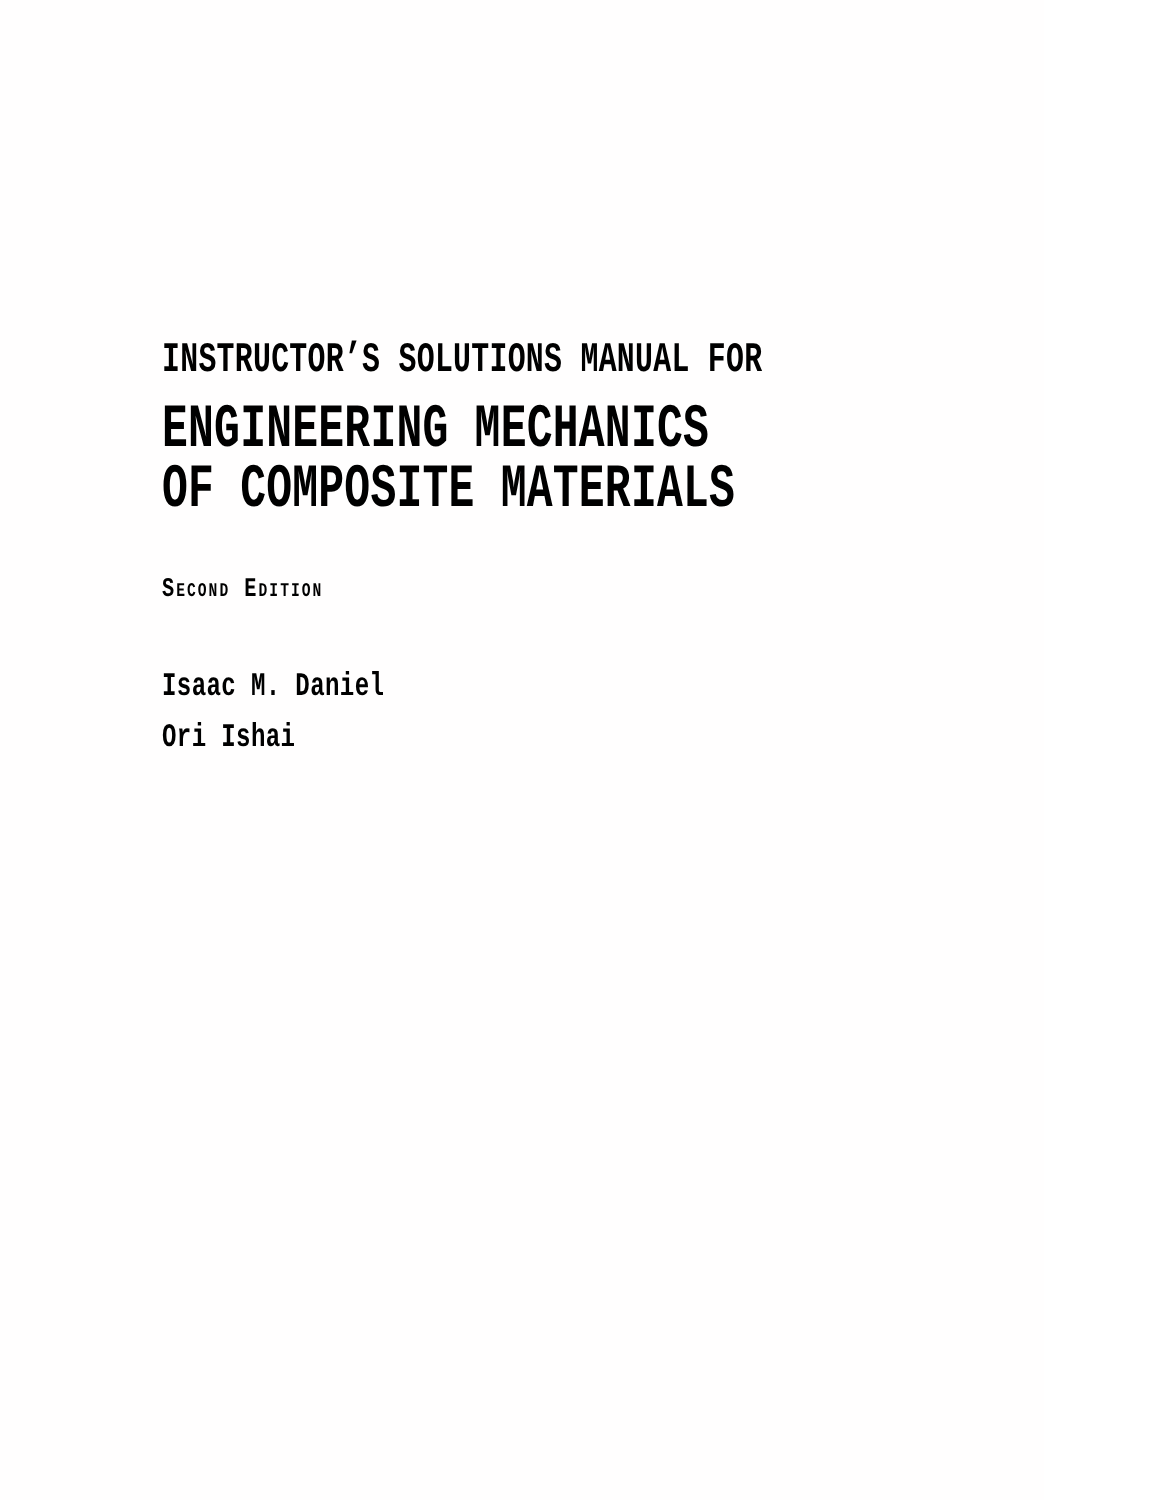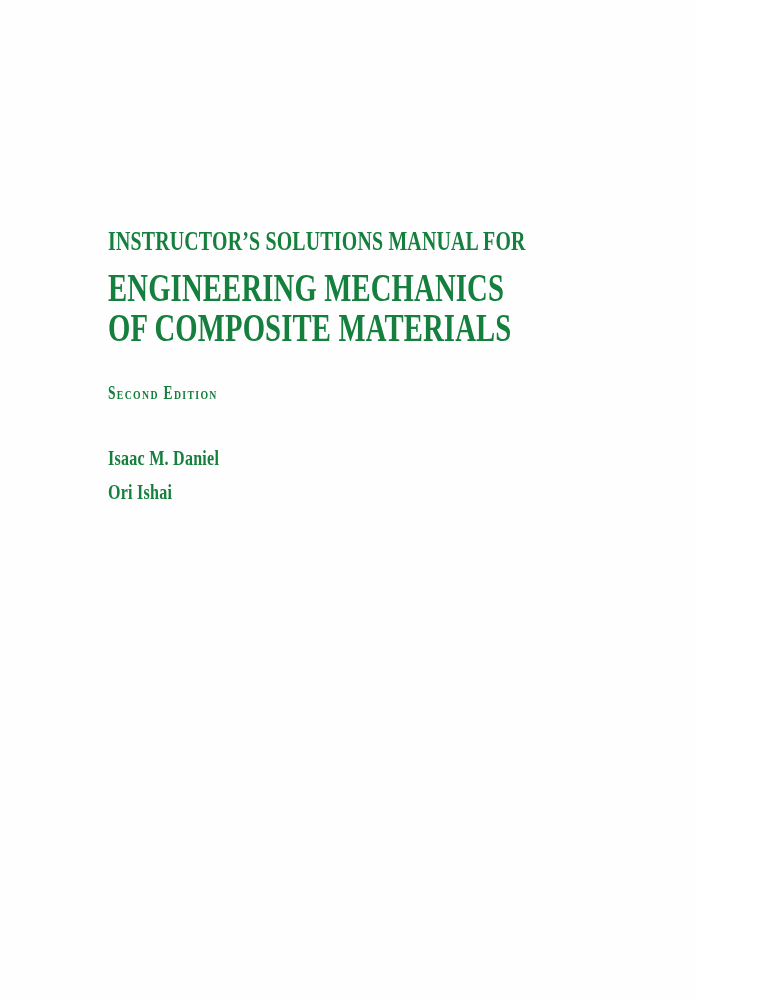--- a/index.html
+++ b/index.html
@@ -6,22 +6,22 @@
     margin: 0;
     padding: 0;
     background: #ffffff;
   }
   .page {
     position: relative;
     width: 696px;
     height: 1000px;
     background: #fffefe;
     overflow: hidden;
-    font-family: Liberation Serif, serif;
-    color: #15803d;
+    font-family: Liberation Mono, monospace;
+    color: #000000;
   }
   .condensed {
     transform-origin: left top;
     white-space: nowrap;
   }
   .eyebrow {
     position: absolute;
     left: 108px;
     top: 227px;
     font-size: 28px;

